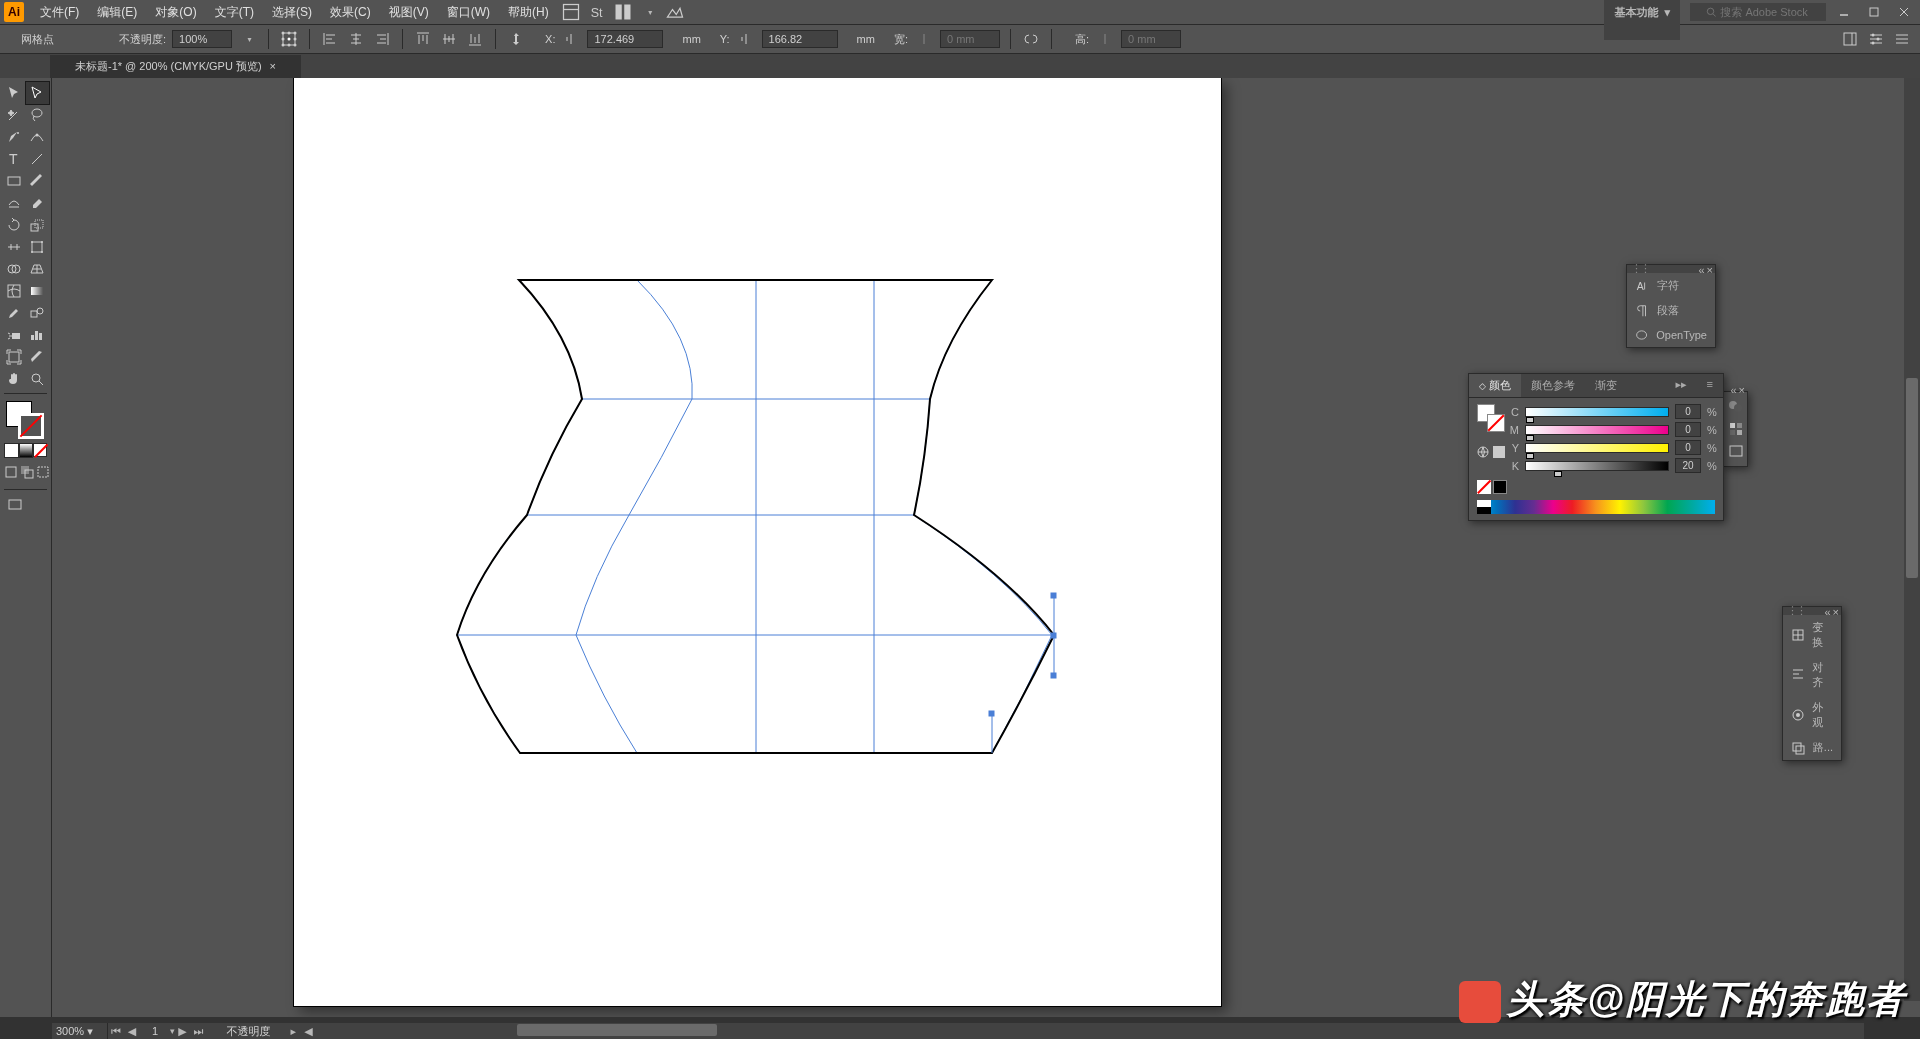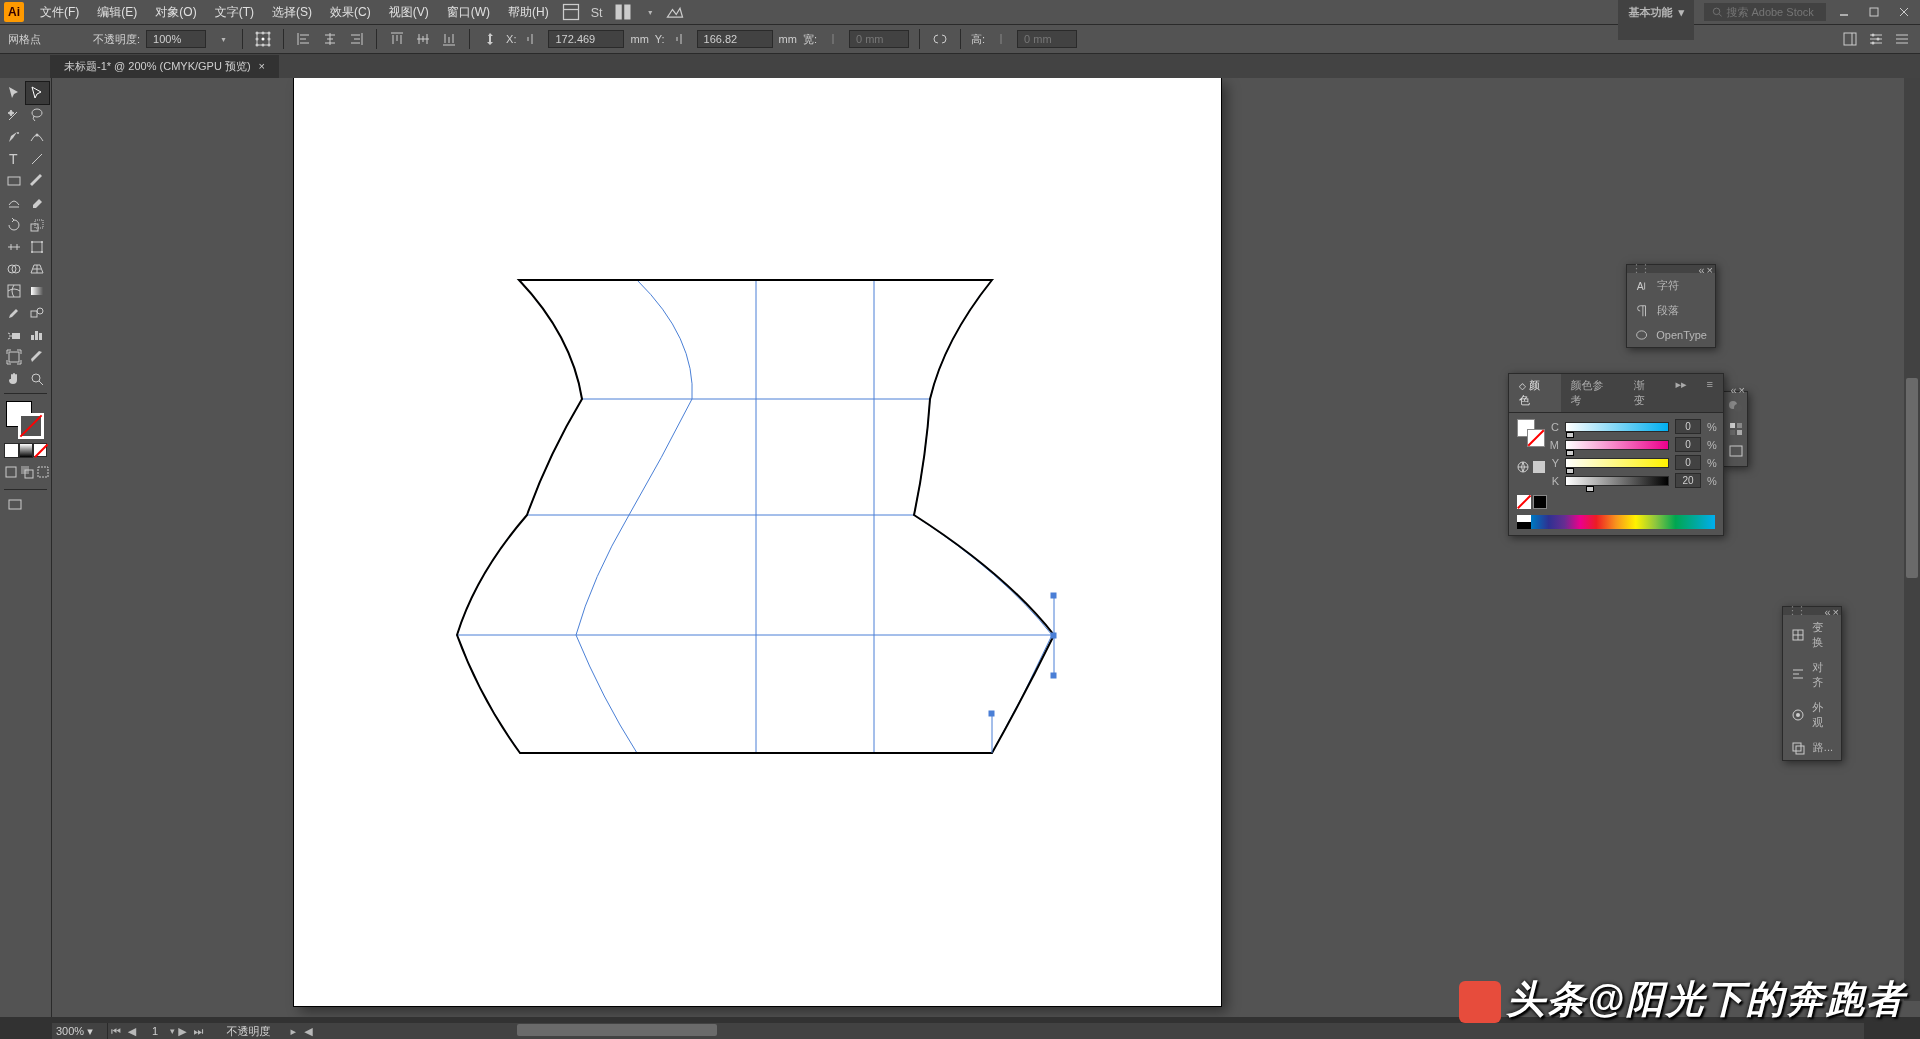--- a/index.html
+++ b/index.html
@@ -5,35 +5,35 @@
 * { margin: 0; padding: 0; box-sizing: border-box; font-family: "Microsoft YaHei", sans-serif; }
 body { background: #323232; color: #b8b8b8; font-size: 11px; overflow: hidden; width: 1920px; height: 1039px; position: relative; }
 
 
 .menubar { height: 24px; background: #535353; display: flex; align-items: center; padding: 0 4px; gap: 2px; }
 .ai-logo { width: 20px; height: 20px; background: #ff9a00; color: #330000; font-weight: bold; display: flex; align-items: center; justify-content: center; font-size: 12px; border-radius: 2px; margin-right: 6px; }
 .menu-item { padding: 17px 8px; cursor: pointer; font-size: 12px; color: #e0e0e0; }
 .menu-spacer { flex: 1; }
 .menu-icon { width: 20px; height: 20px; display: flex; align-items: center; justify-content: center; cursor: pointer; margin: 0 2px; }
 .workspace-dd { background: #424242; padding: 20px 10px; font-size: 11px; display: flex; align-items: center; gap: 6px; cursor: pointer; font-weight: bold; }
-.search-stock { background: #424242; padding: 3px 8px; margin-left: 8px; display: flex; align-items: center; gap: 4px; width: 122px; }
+.search-stock { background: #424242; padding: 3px 16px; margin-left: 8px; display: flex; align-items: center; gap: 4px; width: 136px; }
 .search-stock input { background: transparent; border: none; color: #888; font-size: 11px; width: 100%; outline: none; }
 .win-btn { width: 24px; height: 18px; display: flex; align-items: center; justify-content: center; cursor: pointer; margin-left: 4px; }
 
 
 .controlbar { height: 30px; background: #535353; border-top: 1px solid #2a2a2a; border-bottom: 1px solid #2a2a2a; display: flex; align-items: center; padding: 0 8px; gap: 6px; font-size: 11px; }
-.ctrl-label { color: #d0d0d0; }
+.ctrl-label { color: #d0d0d0; margin-left: 13px; }
 .ctrl-input { background: #424242; border: 1px solid #2a2a2a; color: #d0d0d0; padding: 2px 6px; font-size: 11px; width: 60px; }
 .ctrl-input.wide { width: 76px; }
 .ctrl-btn { width: 20px; height: 20px; display: flex; align-items: center; justify-content: center; cursor: pointer; background: #535353; }
 .ctrl-sep { width: 1px; height: 20px; background: #2a2a2a; margin: 0 4px; }
 
 
 .tabbar { height: 24px; background: #434343; display: flex; align-items: center; padding-left: 50px; }
-.doc-tab { background: #323232; padding: 4px 14px; display: flex; align-items: center; gap: 8px; font-size: 11px; color: #d0d0d0; }
+.doc-tab { background: #323232; padding: 4px 25px; display: flex; align-items: center; gap: 8px; font-size: 11px; color: #d0d0d0; }
 .tab-close { cursor: pointer; }
 
 
 .main { position: absolute; top: 78px; bottom: 22px; left: 0; right: 0; display: flex; }
 
 
 .toolbox { width: 52px; background: #535353; border-right: 1px solid #2a2a2a; display: flex; flex-direction: column; padding: 4px 2px; }
 .tool-row { display: flex; }
 .tool { width: 24px; height: 22px; display: flex; align-items: center; justify-content: center; cursor: pointer; position: relative; }
 .tool.active { background: #3a3a3a; outline: 1px solid #1a1a1a; }
@@ -71,21 +71,21 @@
 .panel-close-row { position: absolute; right: 2px; top: -1px; display: flex; gap: 2px; }
 .panel-tabs { display: flex; background: #434343; border-bottom: 1px solid #2a2a2a; }
 .panel-tab { padding: 4px 10px; cursor: pointer; color: #aaa; }
 .panel-tab.active { background: #535353; color: #e0e0e0; }
 
 
 .type-panel { top: 264px; right: 204px; width: 90px; }
 .type-list-item { display: flex; align-items: center; gap: 8px; padding: 5px 8px; cursor: pointer; }
 
 
-.color-panel { top: 373px; right: 196px; width: 216px; }
+.color-panel { top: 373px; right: 196px; width: 256px; }
 .color-body { padding: 6px 8px; }
 .cmyk-row { display: flex; align-items: center; gap: 6px; margin-bottom: 3px; }
 .cmyk-label { width: 10px; text-align: right; }
 .cmyk-slider { flex: 1; height: 10px; position: relative; border: 1px solid #2a2a2a; }
 .cmyk-slider.c { background: linear-gradient(to right, #fff, #00aeef); }
 .cmyk-slider.m { background: linear-gradient(to right, #fff, #ec008c); }
 .cmyk-slider.y { background: linear-gradient(to right, #fff, #fff200); }
 .cmyk-slider.k { background: linear-gradient(to right, #fff, #000); }
 .cmyk-thumb { position: absolute; top: 9px; width: 8px; height: 6px; background: #ccc; border: 1px solid #000; }
 .cmyk-val { width: 26px; background: #424242; border: 1px solid #2a2a2a; color: #d0d0d0; text-align: center; font-size: 10px; padding: 1px; }

